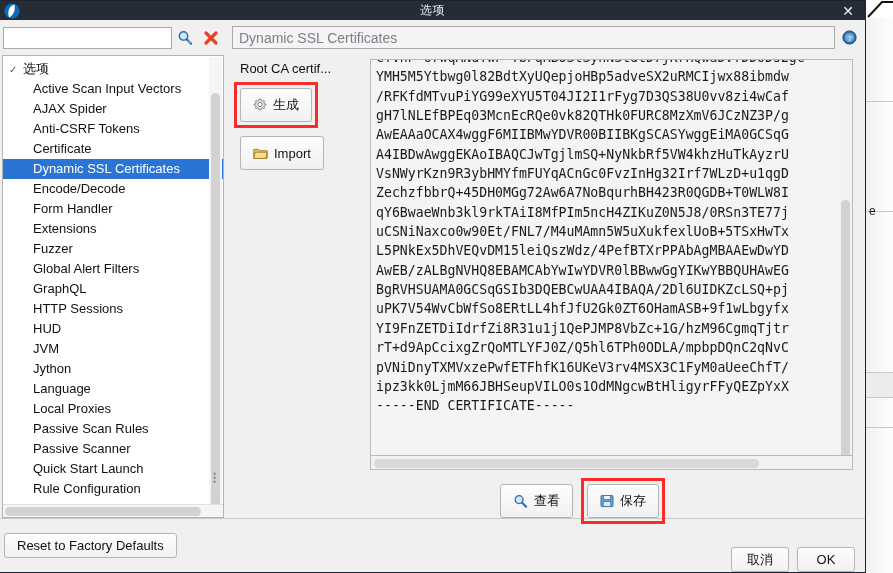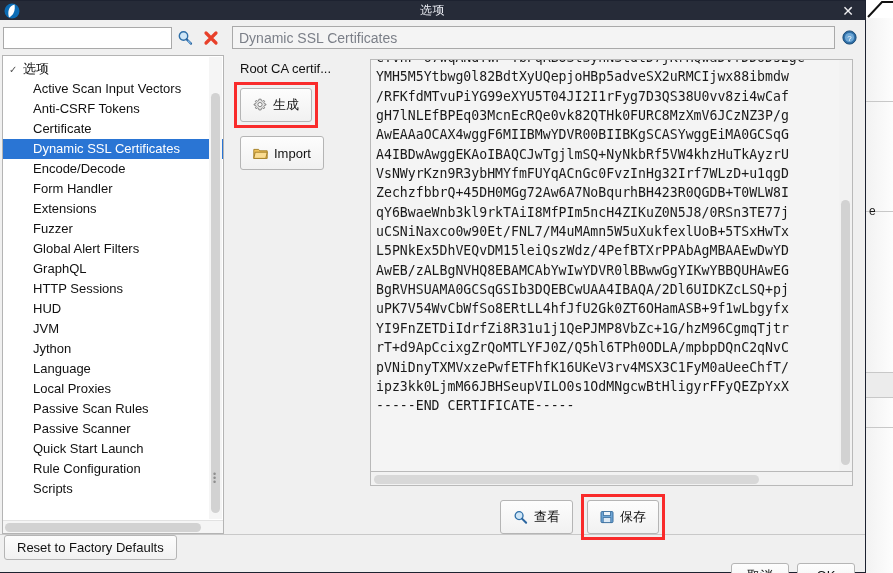--- a/index.html
+++ b/index.html
@@ -351,23 +351,23 @@
     flex: 0 0 auto;
     display: flex;
     gap: 14px;
     padding: 14px 0 0 130px;
     align-items: center;
   }
 
   
   .dialog-footer {
     flex: 0 0 auto;
-    height: 38px;
-    display: flex;
-    align-items: flex-start;
+    height: 54px;
+    display: flex;
+    align-items: center;
     padding: 0 10px 0 4px;
     background: #f0f0f0;
     border-top: 1px solid #c9c9c9;
     gap: 16px;
   }
   .footer-btn {
     height: 25px;
     padding: 0 12px;
     border: 1px solid #b5b5b5;
     border-radius: 3px;
@@ -447,20 +447,21 @@
       </div>
 
       <div class="tree-wrap">
         <div class="tree-scroll">
           <div class="tree-list">
             <div class="tree-root">
               <span class="twisty">✓</span>
               <span>选项</span>
             </div>
             <div class="tree-item">Active Scan Input Vectors</div>
+            <div class="tree-item">AJAX Spider</div>
             <div class="tree-item">Anti-CSRF Tokens</div>
             <div class="tree-item">Certificate</div>
             <div class="tree-item selected">Dynamic SSL Certificates</div>
             <div class="tree-item">Encode/Decode</div>
             <div class="tree-item">Form Handler</div>
             <div class="tree-item">Extensions</div>
             <div class="tree-item">Fuzzer</div>
             <div class="tree-item">Global Alert Filters</div>
             <div class="tree-item">GraphQL</div>
             <div class="tree-item">HTTP Sessions</div>

